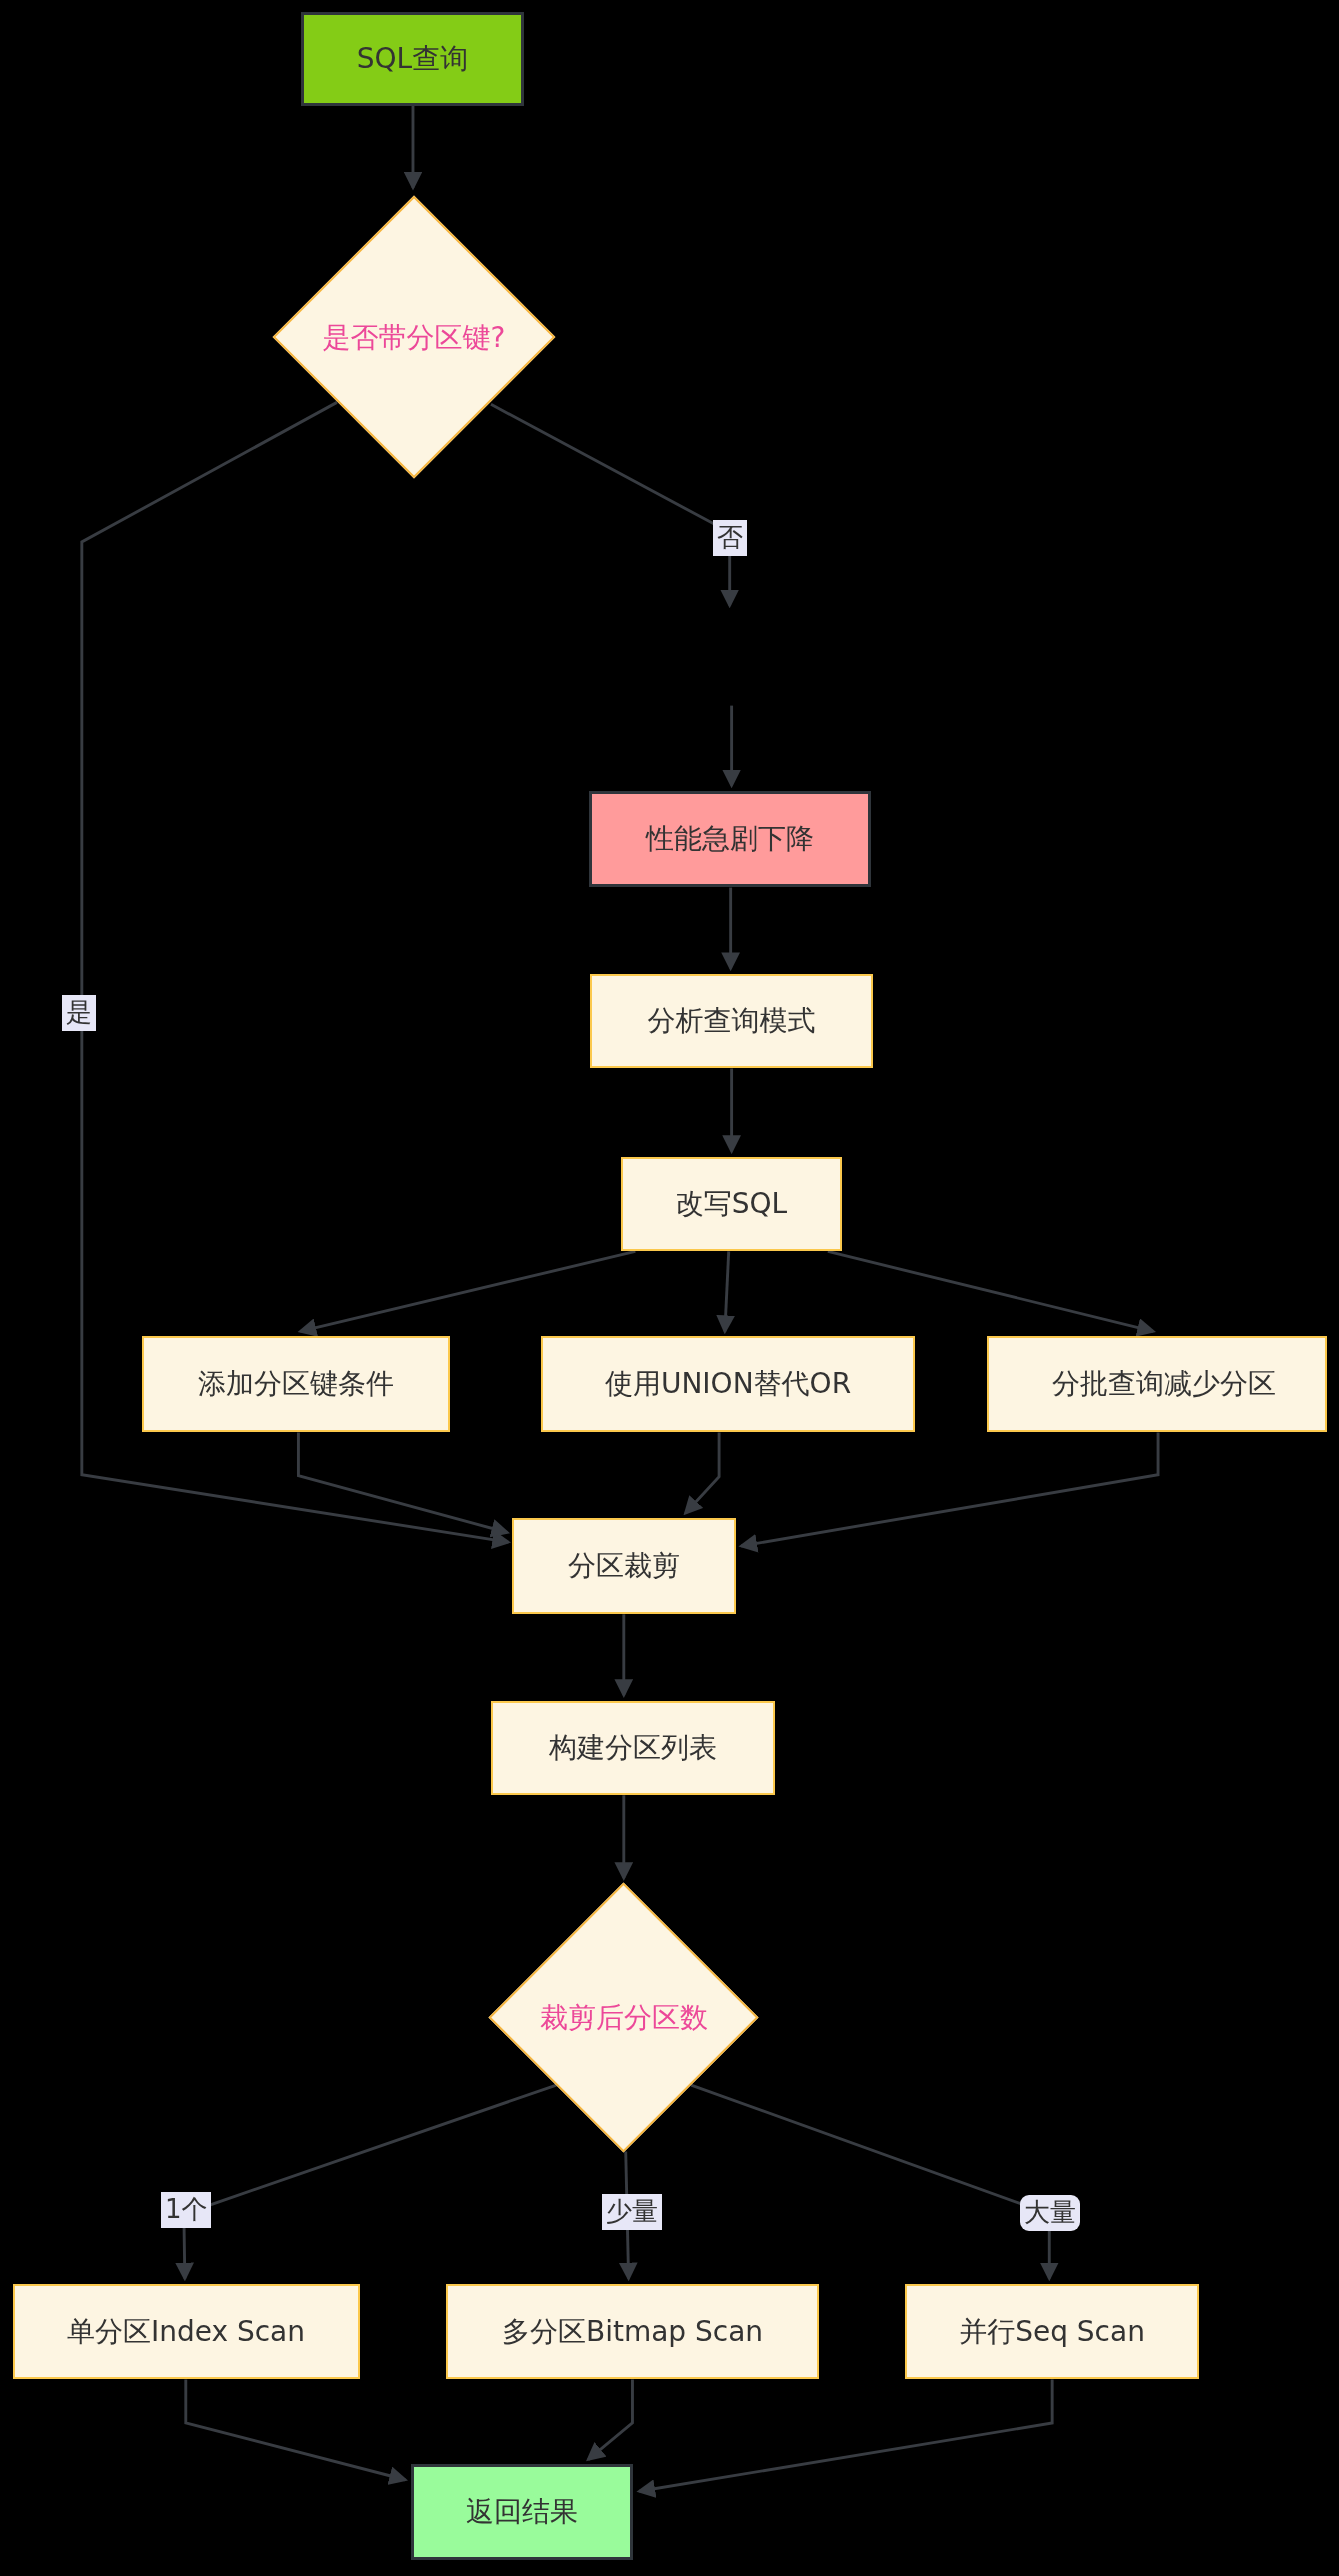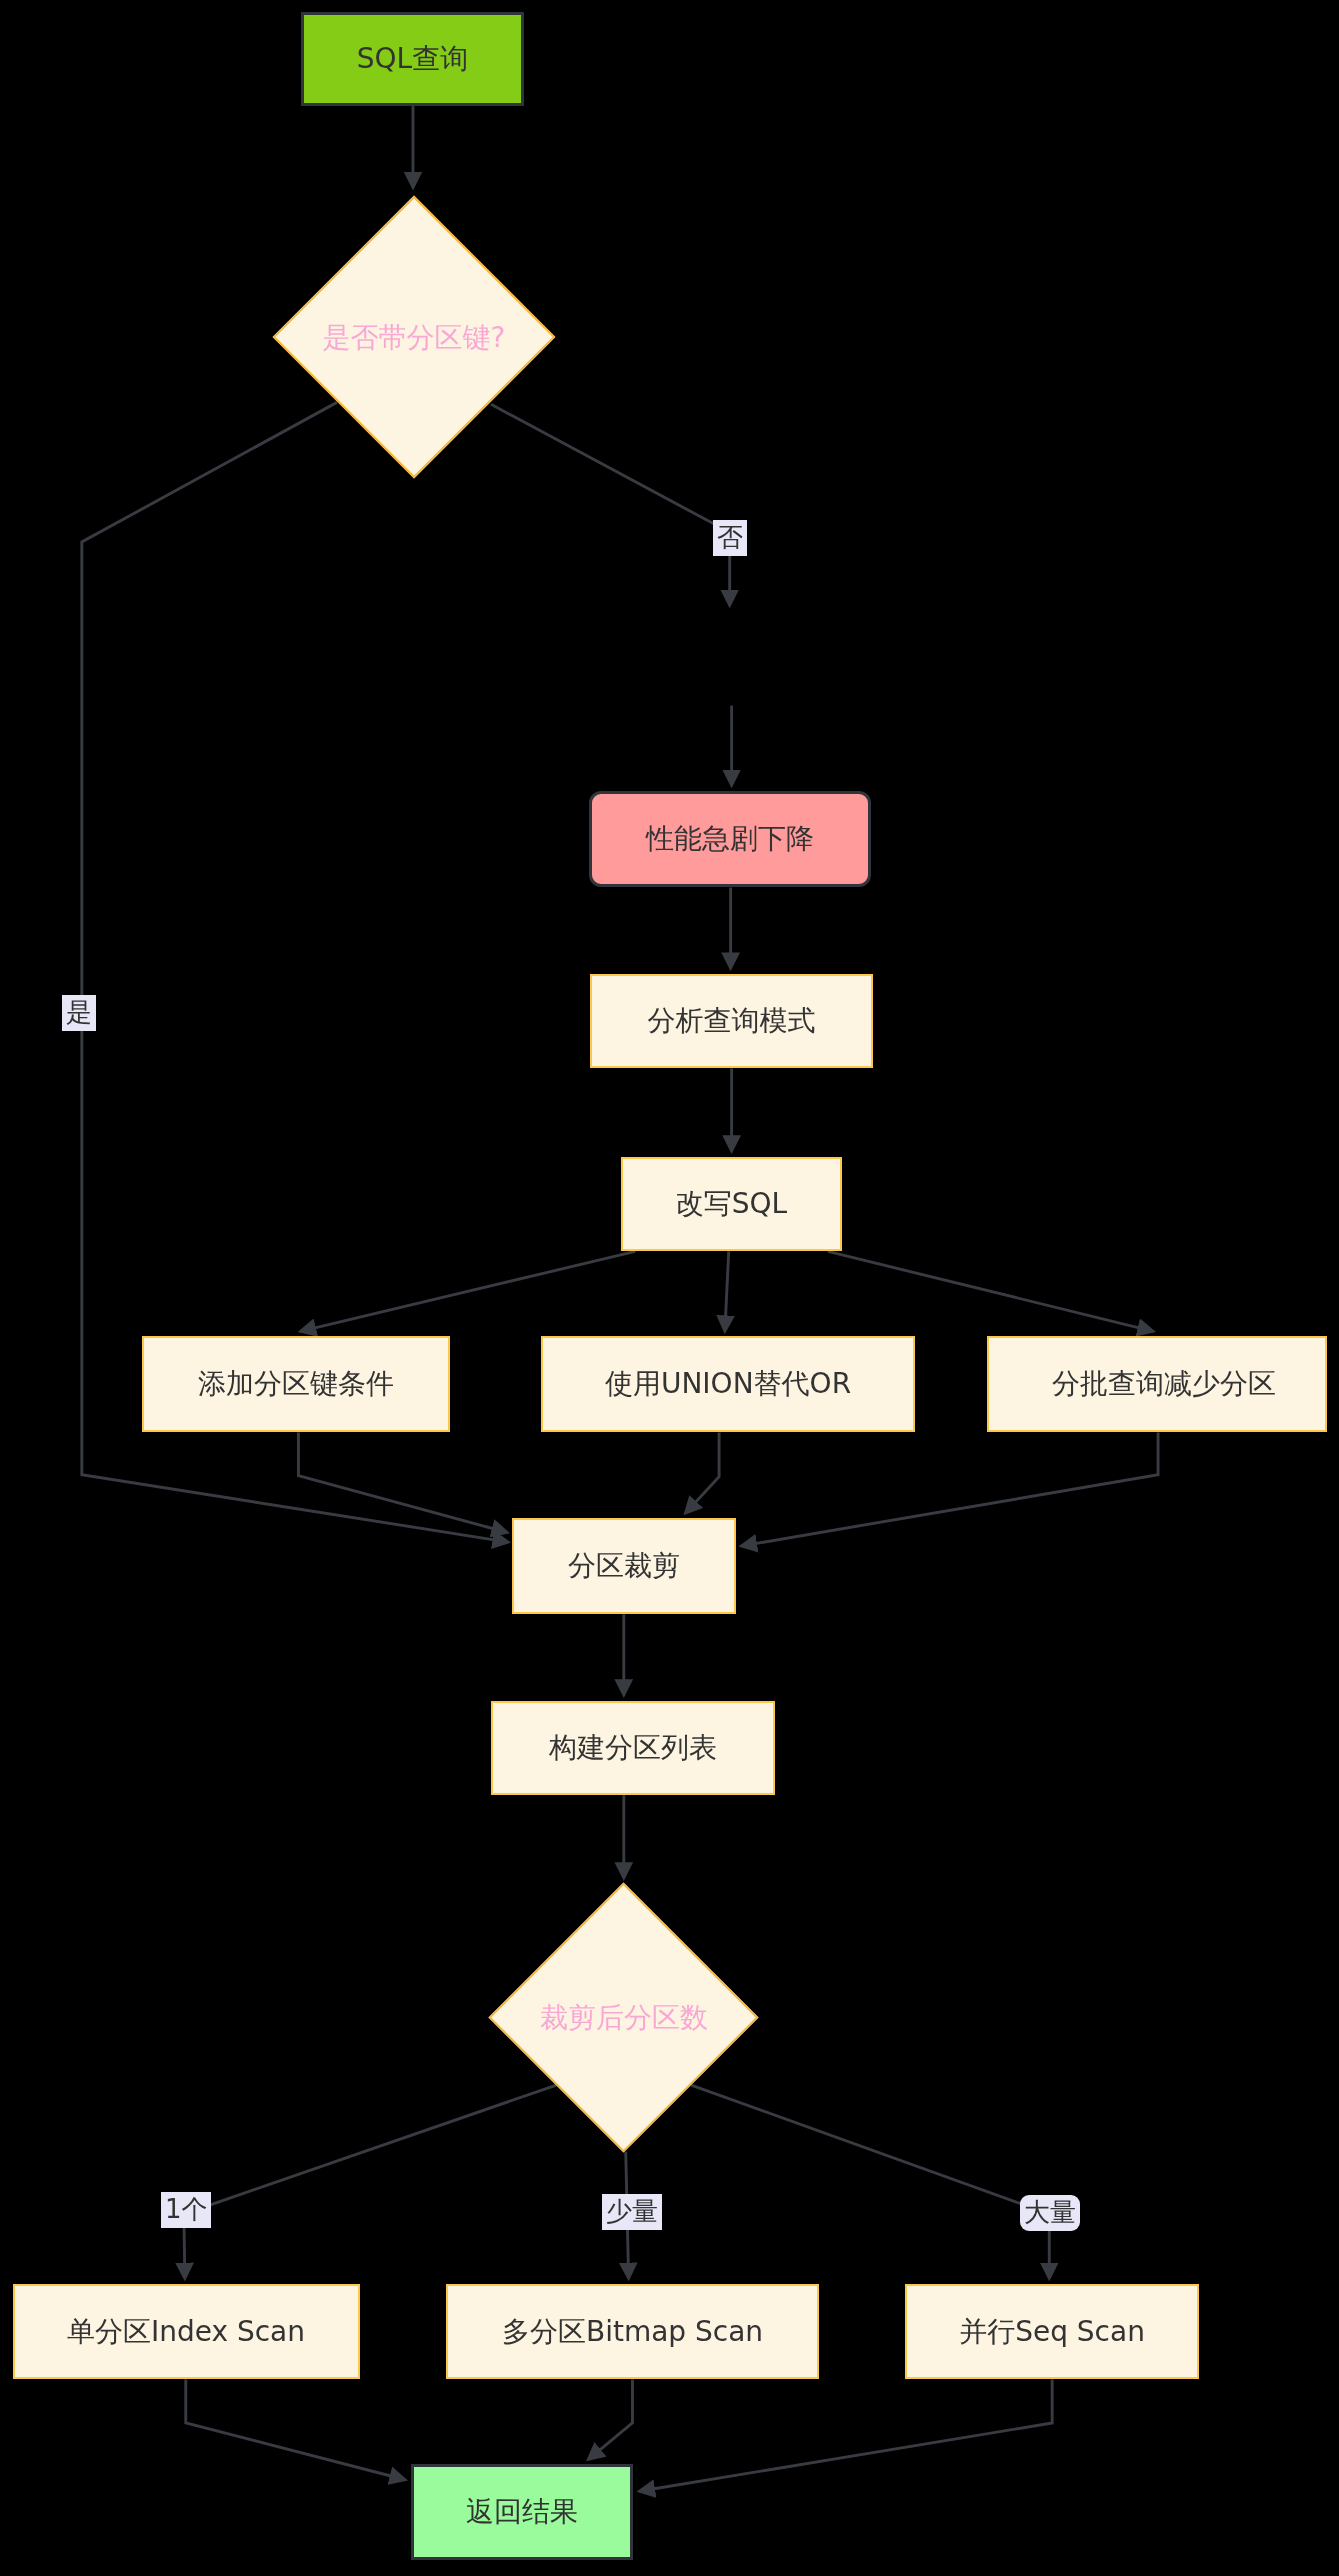--- a/index.html
+++ b/index.html
@@ -26,21 +26,21 @@
   .diamond{
     position:absolute;
     box-sizing:border-box;
     background:#FDF5E2;border:2.9px solid #F5B53F;
     transform:rotate(45deg);
     z-index:1;
   }
   .diamond-label{
     position:absolute;
     display:flex;align-items:center;justify-content:center;
-    font-size:28px;color:#f9a8d4;white-space:nowrap;
+    font-size:28px;color:#ec4899;white-space:nowrap;
     z-index:2;
   }
   .edge-label{
     position:absolute;
     background:#E7E7F7;color:#333;
     font-size:26px;line-height:1.15;
     padding:2.9px 3.9px;
     white-space:nowrap;
     z-index:3;
   }
@@ -85,21 +85,21 @@
   <div class="node rect-lavender" style="left:301px;top:11.6px;width:223px;height:94px;">
     <span>SQL查询</span>
   </div>
 
   <div class="diamond" style="left:314px;top:237px;width:200px;height:200px;"></div>
   <div class="diamond-label" style="left:279px;top:318px;width:270px;height:39px;">
     <span>是否带分区键?</span>
   </div>
 
 
-  <div class="node rect-red" style="left:589px;top:791px;width:282px;height:96px;border-radius:12px;">
+  <div class="node rect-red" style="left:589px;top:791px;width:282px;height:96px;">
     <span>性能急剧下降</span>
   </div>
 
   <div class="node rect-cream" style="left:590px;top:974px;width:283px;height:94px;">
     <span>分析查询模式</span>
   </div>
 
   <div class="node rect-cream" style="left:621px;top:1157px;width:221px;height:94px;">
     <span>改写SQL</span>
   </div>

